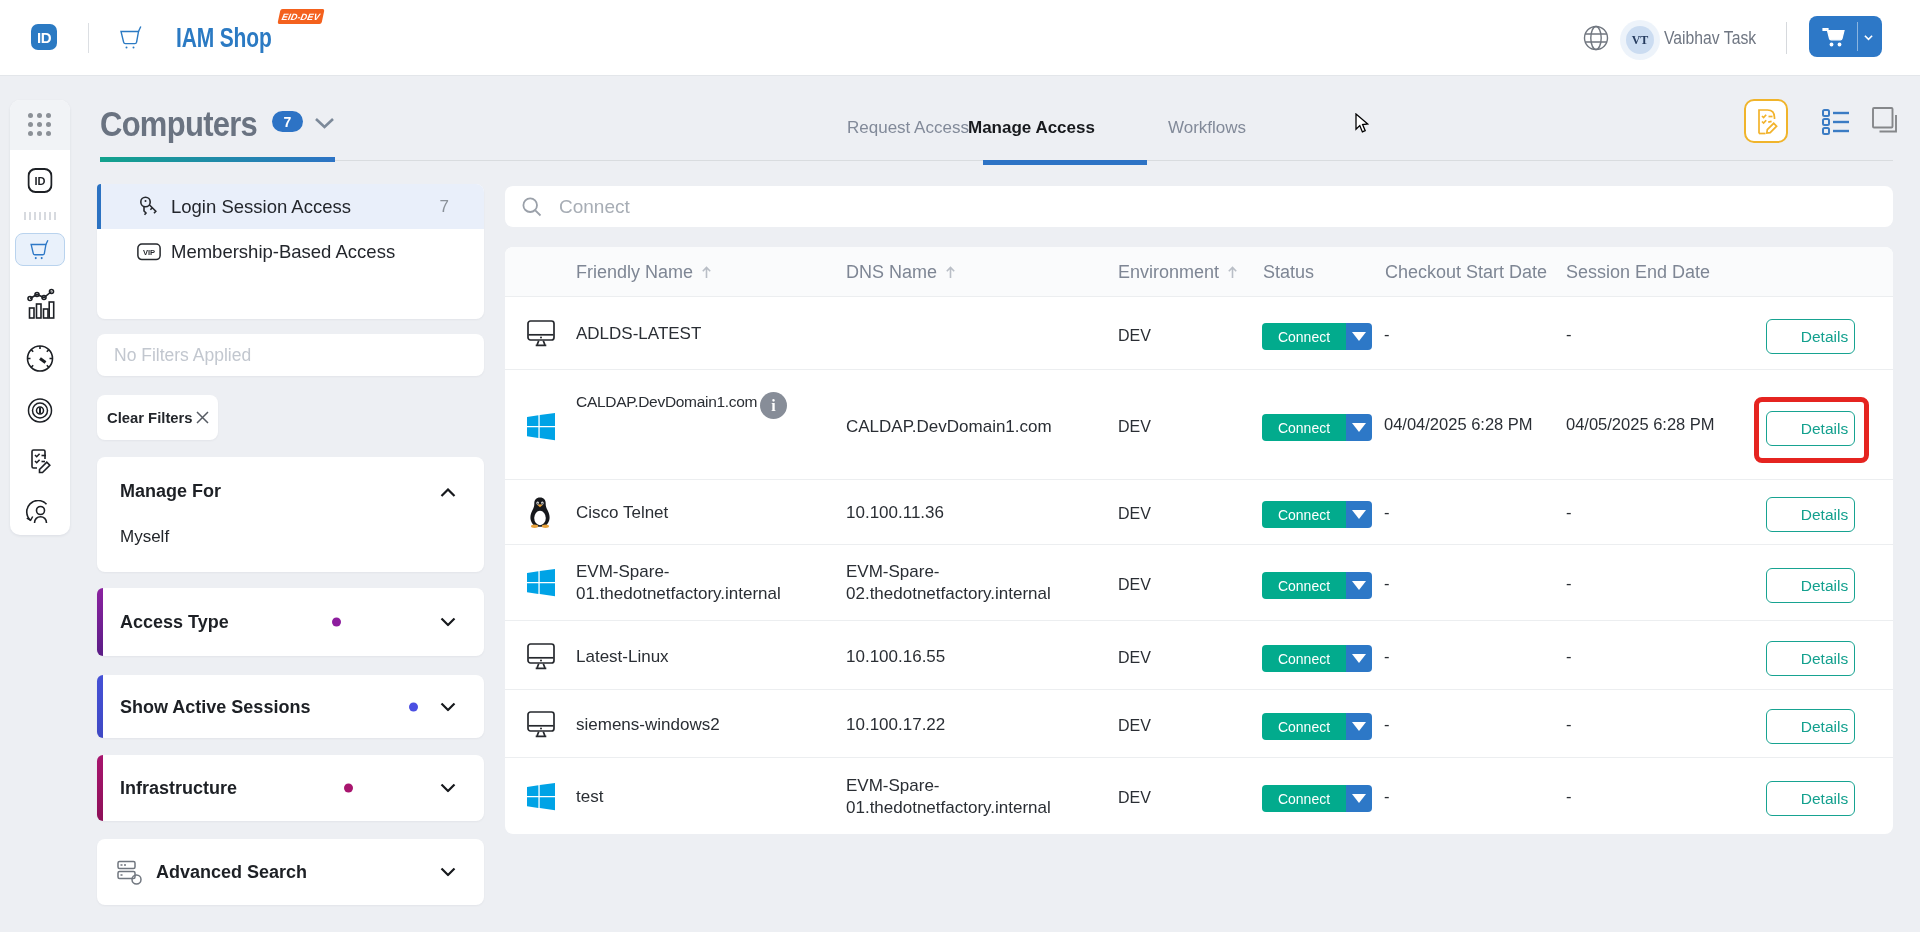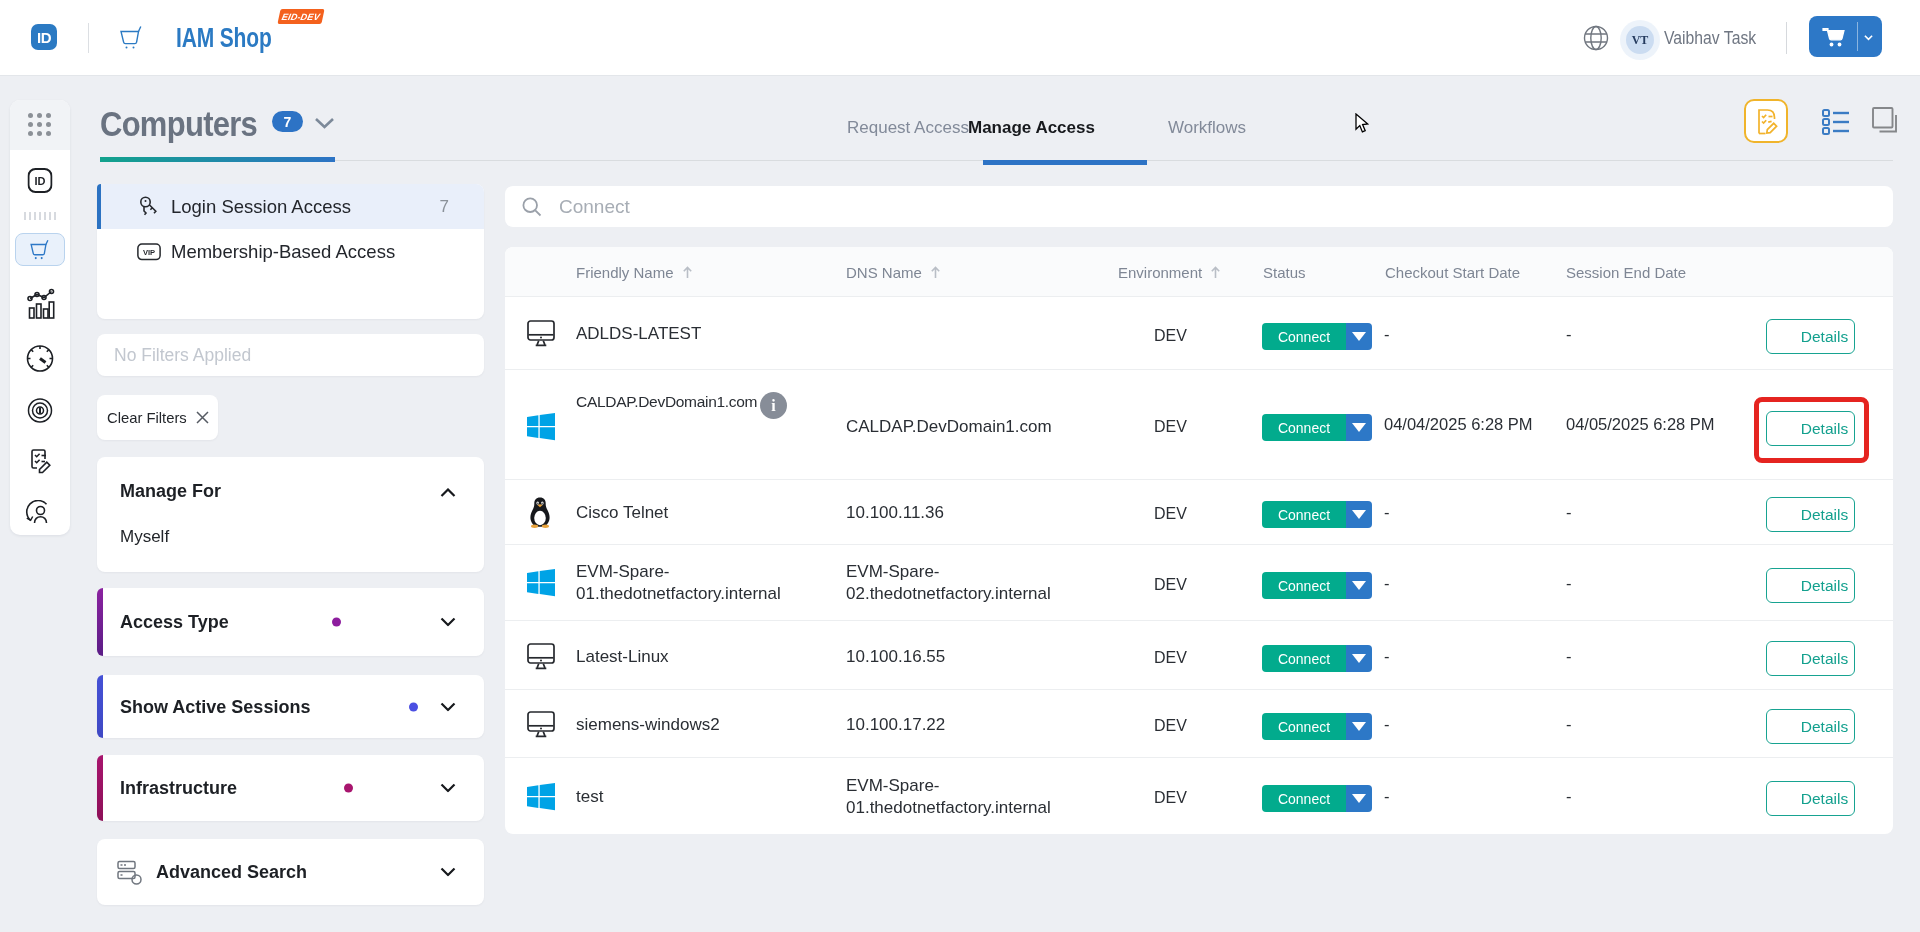--- a/index.html
+++ b/index.html
@@ -51,26 +51,26 @@
 .acc .chev { position:absolute; right:28px; top:50%; transform:translateY(-50%); }
 .lb:before { content:""; position:absolute; left:0; top:0; width:6px; height:100%; border-radius:6px 0 0 6px; }
 #acc1:before { background:linear-gradient(180deg,#8b22a0,#5b1d86); }
 #acc2:before { background:linear-gradient(180deg,#4551d6,#3f49c4); }
 #acc3:before { background:linear-gradient(180deg,#a8156e,#8d1058); }
 
 #searchbar { position:absolute; left:505px; top:186px; width:1388px; height:41px; background:#fff; border-radius:8px; }
 #searchtxt { position:absolute; left:54px; top:50%; transform:translateY(-50%); font-size:19px; color:#a7adb5; }
 #table { position:absolute; left:505px; top:247px; width:1388px; height:587px; background:#fff; border-radius:8px; }
 #thead { position:absolute; left:0; top:0; width:100%; height:50px; background:#fafbfc; border-bottom:1px solid #eceef0; border-radius:8px 8px 0 0; }
-.th { position:absolute; top:0; height:50px; display:flex; align-items:center; gap:8px; font-size:15px; color:#7e8694; }
+.th { position:absolute; top:0; height:50px; display:flex; align-items:center; gap:8px; font-size:18px; color:#7e8694; }
 .trow { position:absolute; left:0; width:100%; border-bottom:1px solid #eceef0; }
 .cicon { position:absolute; left:22px; }
 .fname { position:absolute; left:71px; white-space:nowrap; font-size:17px; color:#2a2e34; line-height:22px; }
 .dns { position:absolute; left:341px; white-space:nowrap; font-size:17px; color:#2a2e34; line-height:22px; }
-.env { position:absolute; left:613px; font-size:16px; color:#2a2e34;margin-left:36px; }
+.env { position:absolute; left:613px; font-size:16px; color:#2a2e34; }
 .dash1 { position:absolute; left:879px; white-space:nowrap; font-size:16.5px; color:#2a2e34; }
 .dash2 { position:absolute; left:1061px; white-space:nowrap; font-size:16.5px; color:#2a2e34; }
 .connect { position:absolute; left:757px; width:110px; height:27px; border-radius:4px; overflow:hidden; display:flex; }
 .connect .g { width:84px; height:27px; background:#02ab8d; color:#fff; font-size:14px; font-weight:500; display:flex; align-items:center; justify-content:center; }
 .connect .b { width:26px; height:27px; background:#2d78c7; display:flex; align-items:center; justify-content:center; }
 .connect .b i { width:0; height:0; border-left:7px solid transparent; border-right:7px solid transparent; border-top:9px solid #fff; }
 .details { position:absolute; left:1261px; width:89px; height:35px; border:1.5px solid #17a391; border-radius:6px; color:#13a08e; font-size:15.5px; display:flex; align-items:center; justify-content:center; background:#fff;padding-left:28px; }
 #redbox { position:absolute; left:1754px; top:397px; width:115px; height:66px; border:5px solid #e52420; border-radius:8px; }
 #infoi { position:absolute; left:760px; top:392px; width:27px; height:27px; border-radius:50%; background:#878d98; color:#fff; font-family:"Liberation Serif", serif; font-weight:bold; font-size:16px; display:flex; align-items:center; justify-content:center; }
 </style>
@@ -265,21 +265,21 @@
           <text x="13.5" y="13.5" text-anchor="middle" font-size="8.5" font-weight="bold" fill="#26292e" font-family="Liberation Sans">VIP</text>
         </svg>
       </span>
       <span class="flabel">Membership-Based Access</span>
     </div>
 </div>
 <div class="card" style="top:334px; height:42px; display:flex; align-items:center;">
     <span style="margin-left:17px; font-size:17.5px; color:#c2c7cf;">No Filters Applied</span>
   </div>
 <div class="card" style="top:395px; height:45px; width:121px; display:flex; align-items:center;">
-    <span style="margin-left:10px; font-size:14.8px; font-weight:400; color:#23262b;">Clear Filters</span>
+    <span style="margin-left:10px; font-size:14.8px; font-weight:700; color:#23262b;">Clear Filters</span>
     <svg style="position:absolute; right:9px; top:16px;" width="13" height="13" viewBox="0 0 13 13" stroke="#565b63" stroke-width="1.5">
       <path d="M1 1 L12 12 M12 1 L1 12"></path>
     </svg>
   </div>
 <div class="card" style="top:457px; height:115px;">
   <div style="position:absolute; left:23px; top:24px; font-size:18px; font-weight:600; color:#1d2025;">Manage For</div>
   <div style="position:absolute; left:23px; top:70px; font-size:17px; color:#23262b;">Myself</div>
   <svg style="position:absolute; right:28px; top:31px;" width="16" height="9" viewBox="0 0 16 9" fill="none" stroke="#17191d" stroke-width="2.2">
       <path d="M1.5 8 L8 1.5 L14.5 8"></path>
     </svg>

